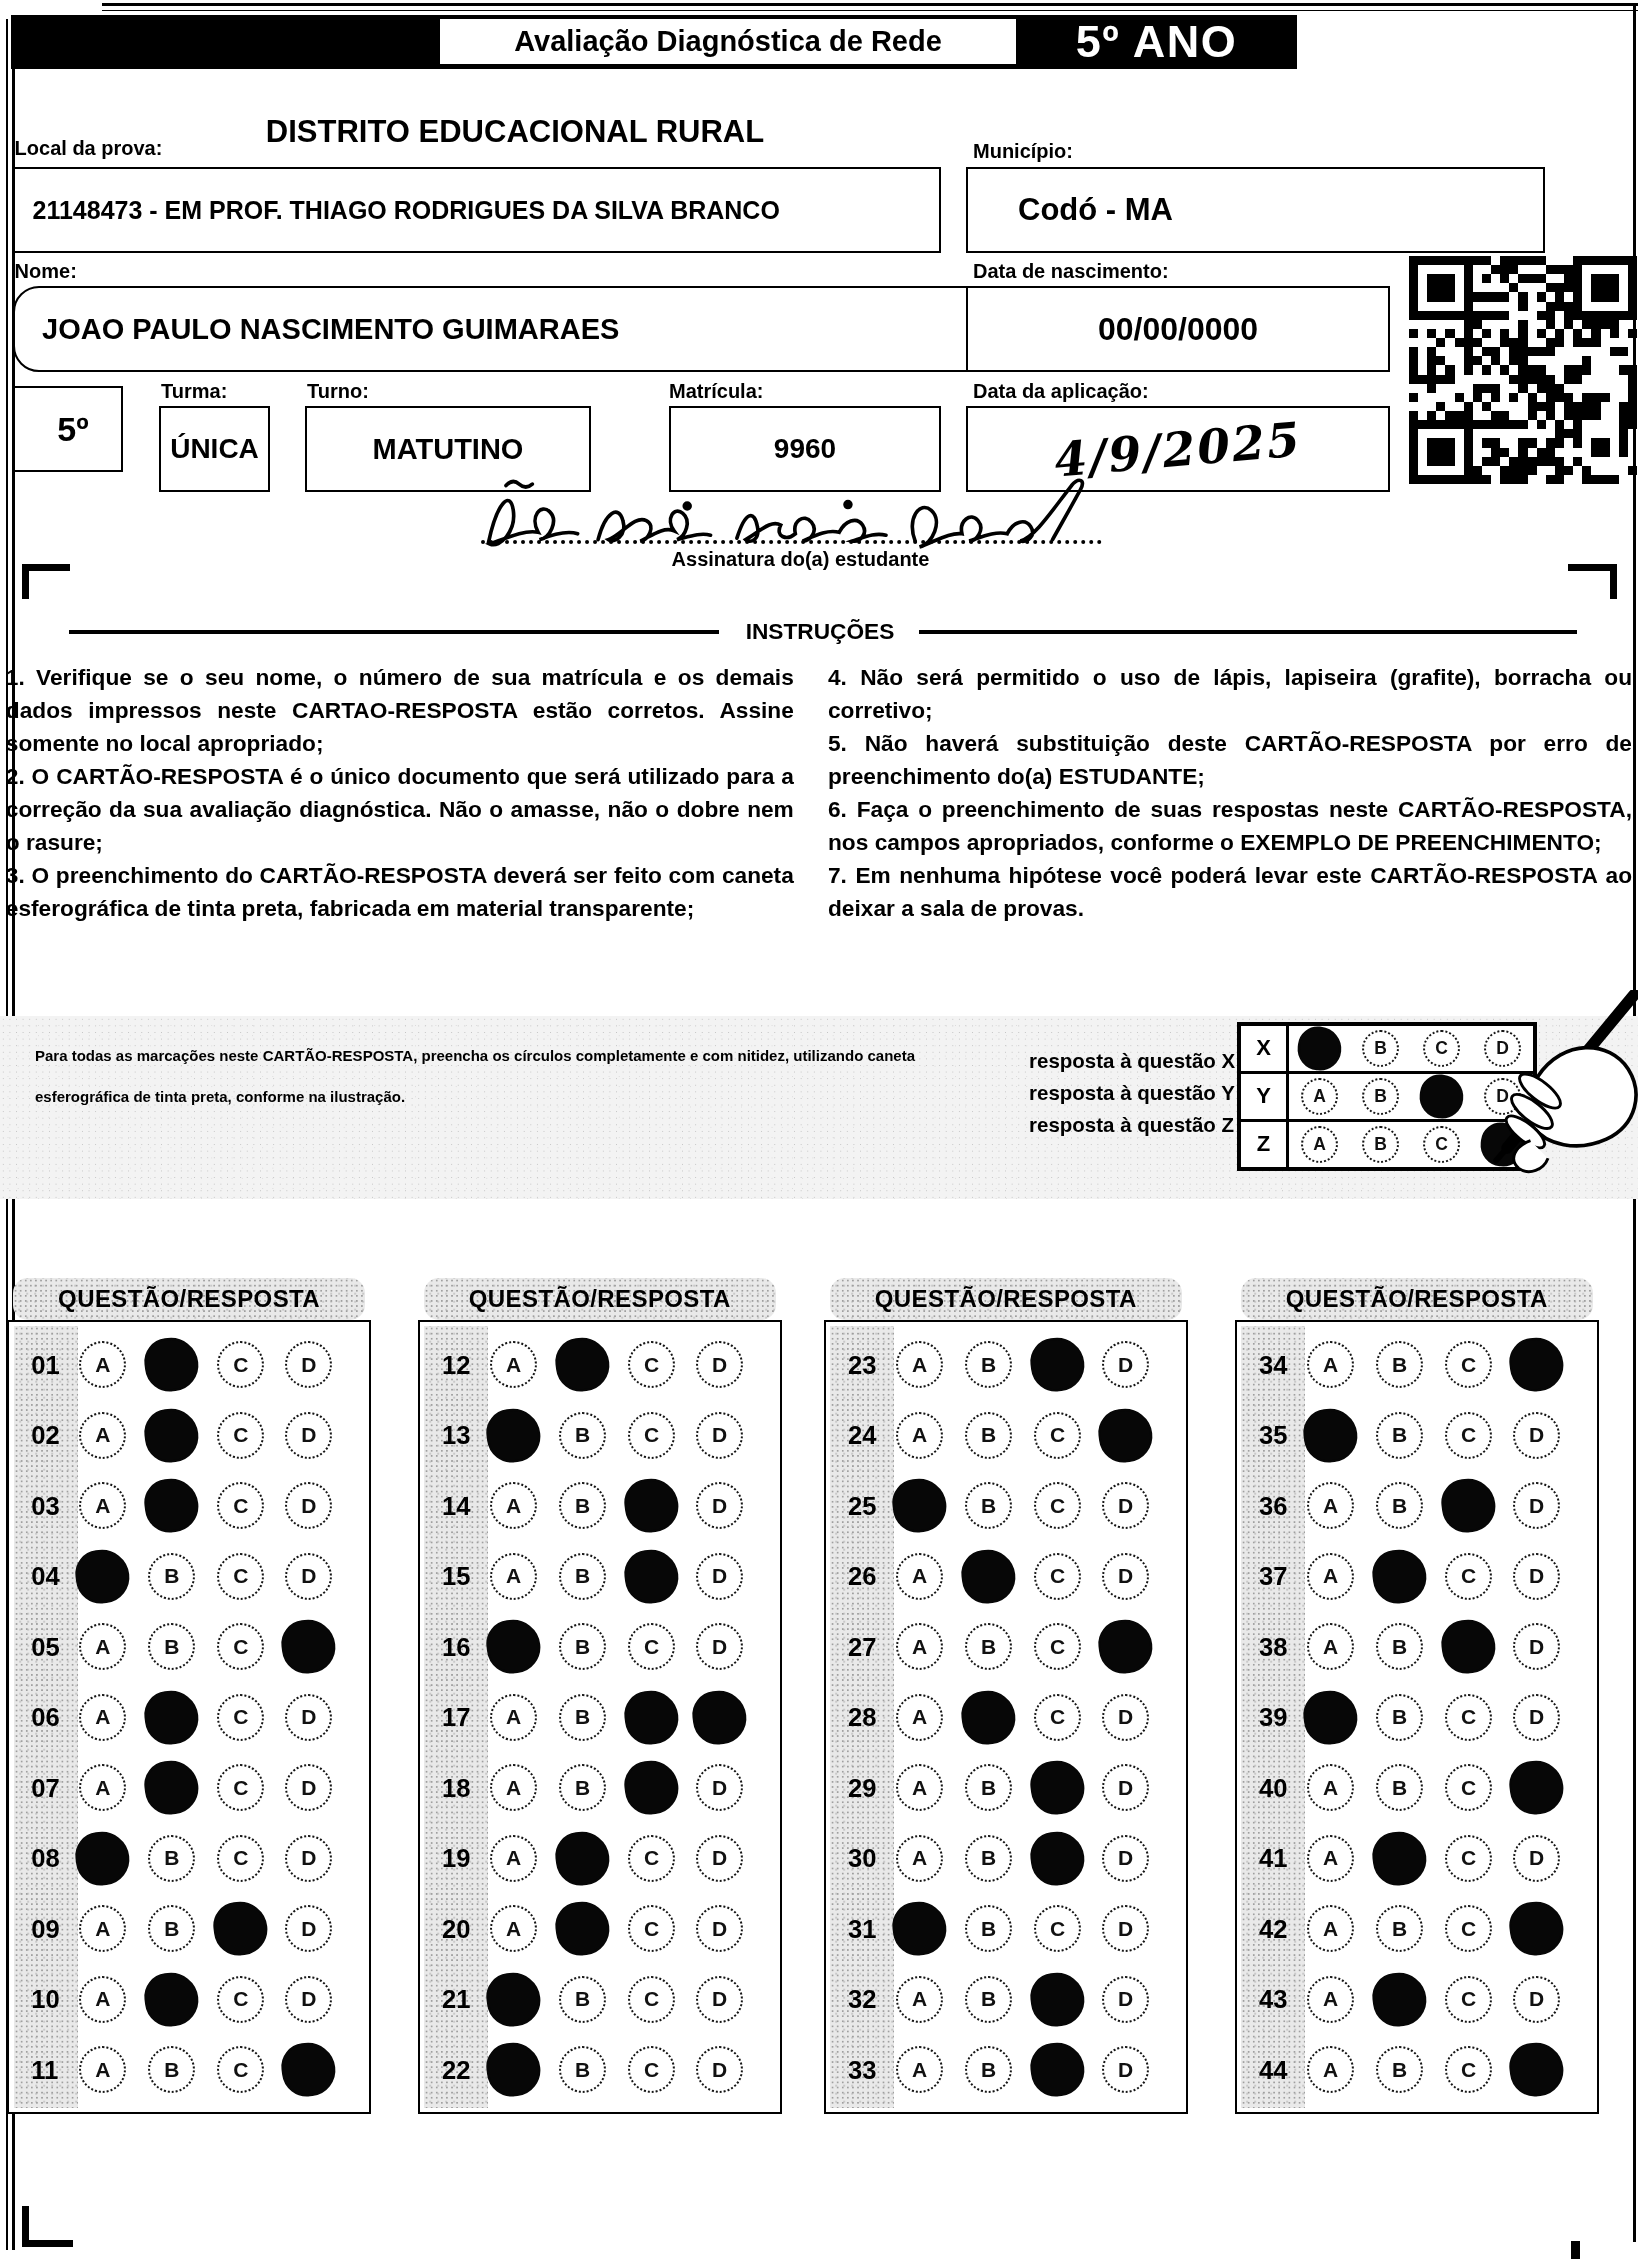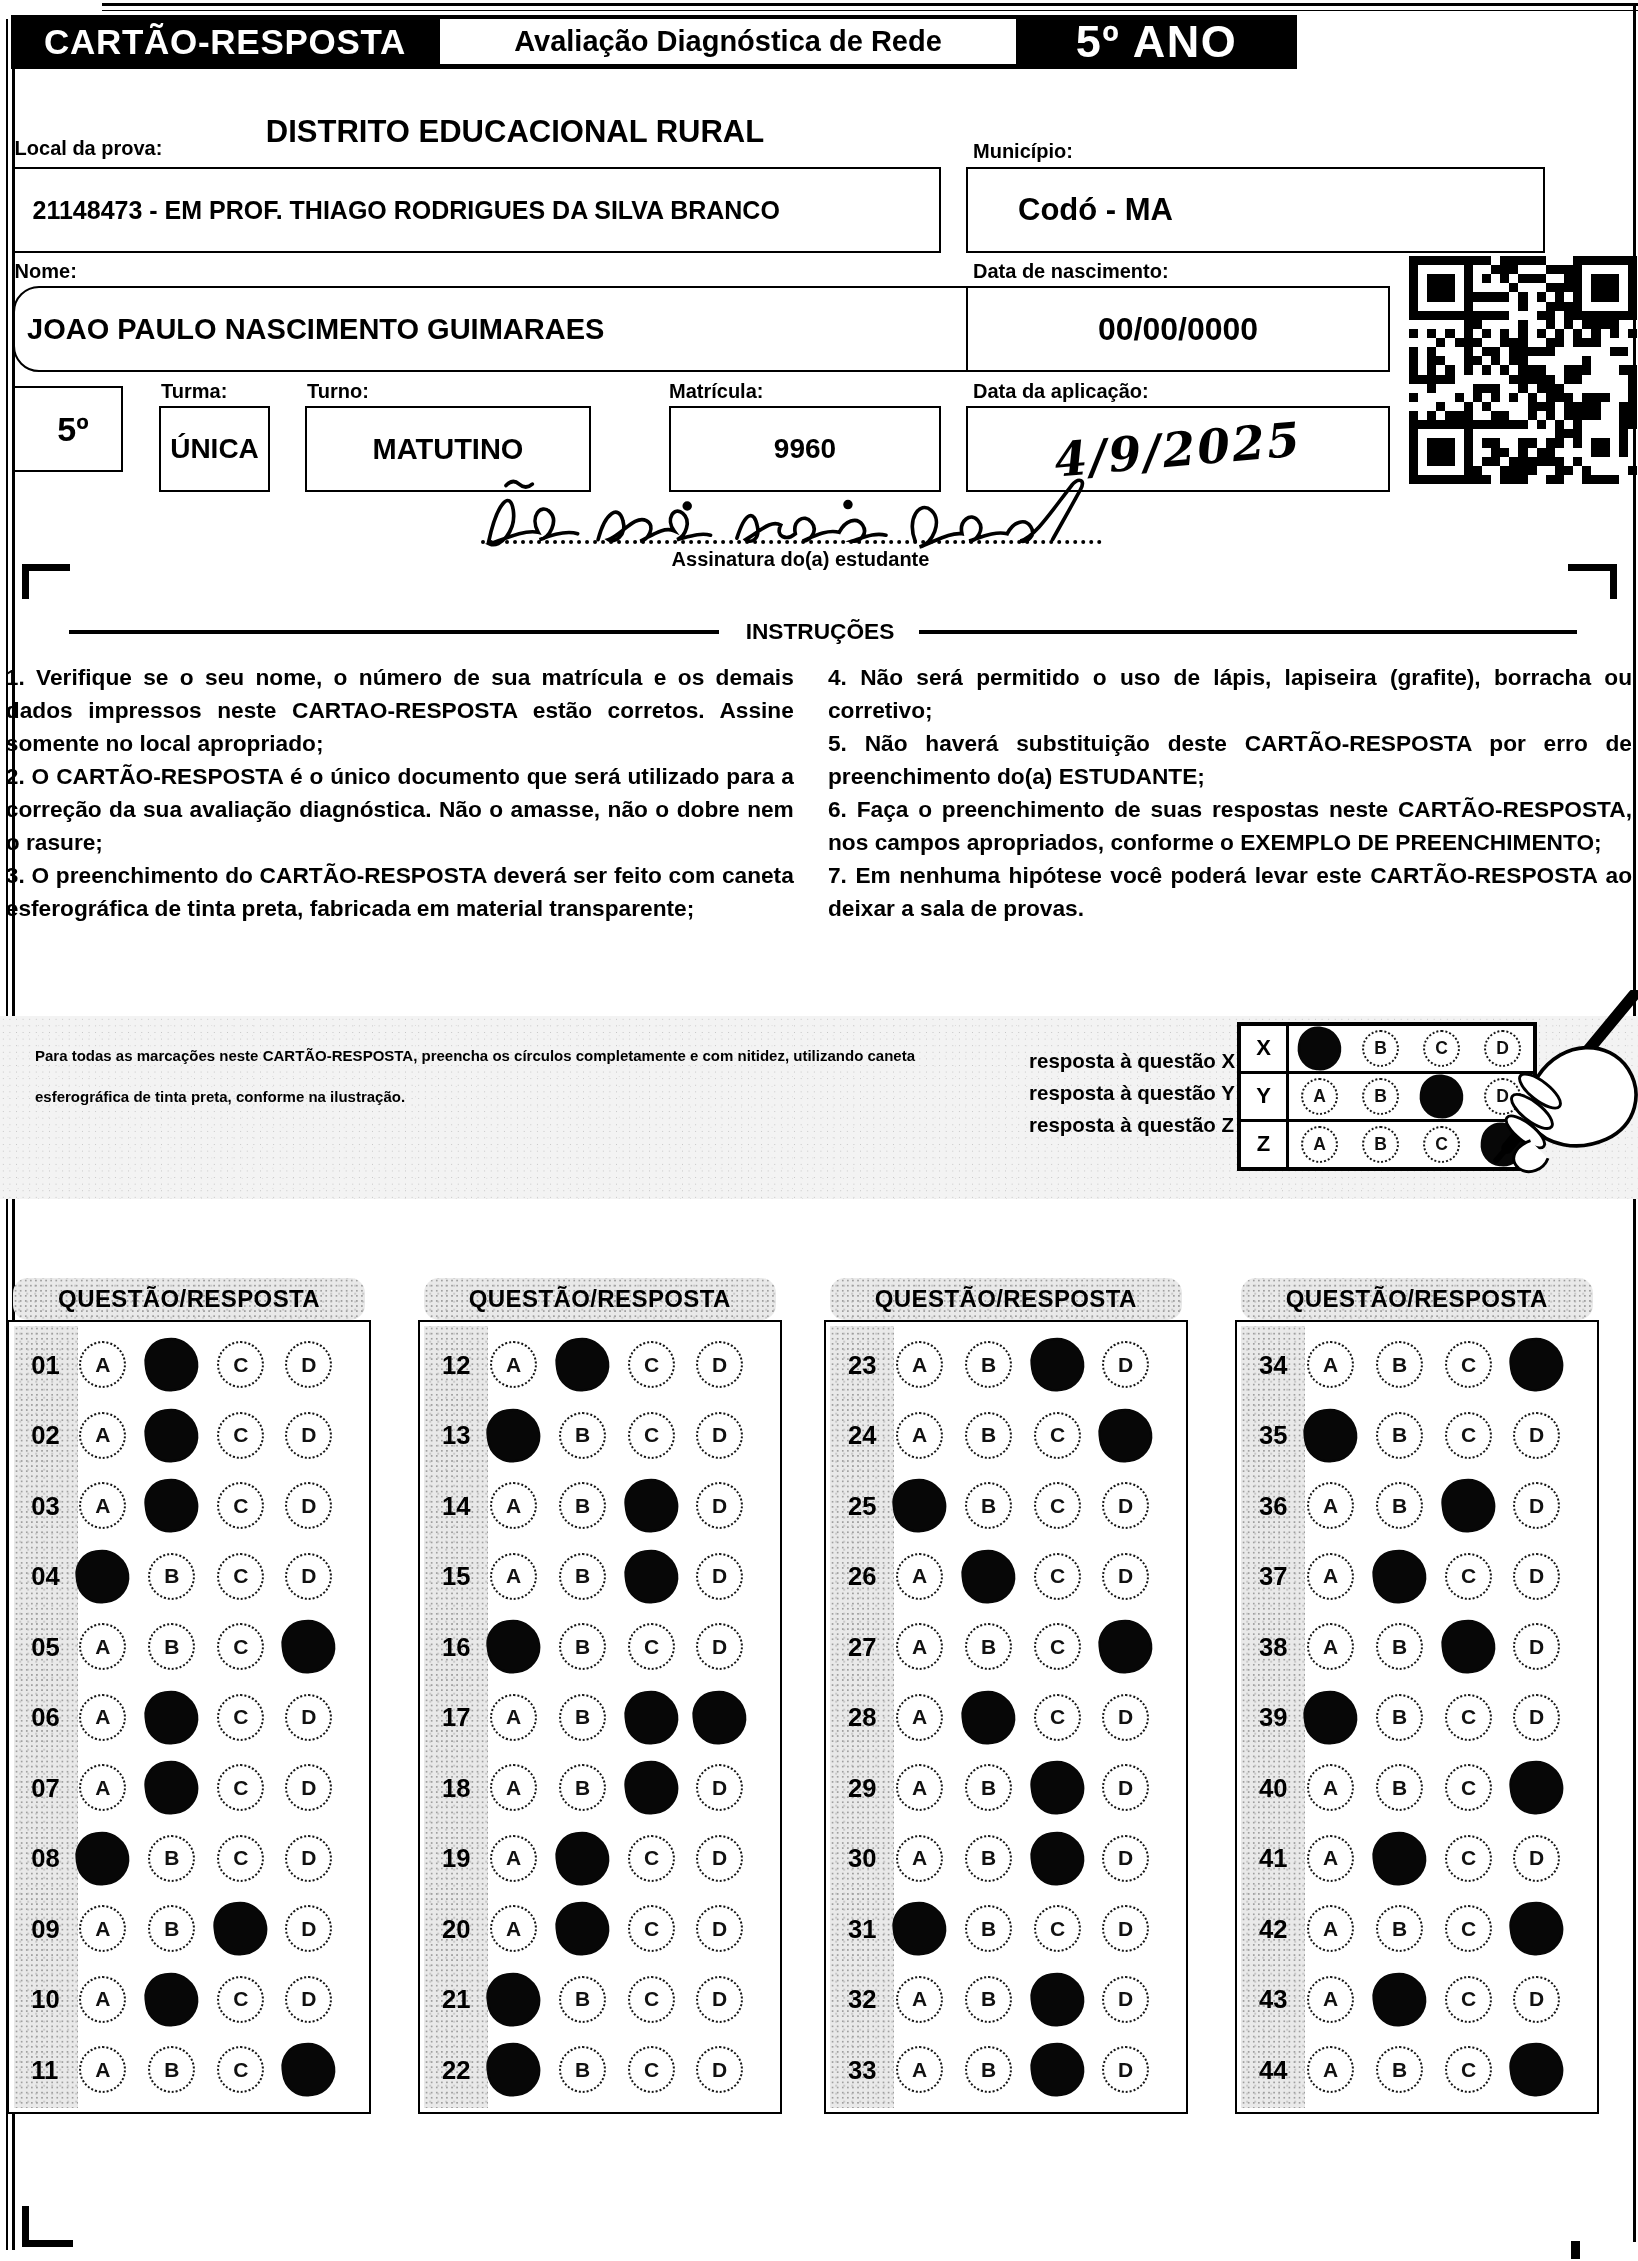--- a/index.html
+++ b/index.html
@@ -59,34 +59,33 @@
 
 <div class="page">
 
   <div class="abs ink" style="left:102px;top:2.9px;width:1536px;height:2.9px;"></div>
   <div class="abs ink" style="left:102px;top:9.5px;width:1536px;height:1.5px;"></div>
   <div class="abs ink" style="left:5.8px;top:19px;width:2.2px;height:2231px;"></div>
   <div class="abs ink" style="left:11.7px;top:19px;width:2.9px;height:2231px;"></div>
   <div class="abs ink" style="left:1633px;top:5.8px;width:2.9px;height:2236px;"></div>
 
   <div class="abs hband"></div>
-  <div class="abs htitle center">CARTÃO-RESPOSTA</div>
   <div class="abs hinset center">Avaliação Diagnóstica de Rede</div>
   <div class="abs hgrade center">5º ANO</div>
 
 
   <div class="abs lbl" style="left:14.6px;top:137px;">Local da prova:</div>
   <div class="abs" style="left:168px;top:114px;width:694px;text-align:center;font-weight:bold;font-size:31px;">DISTRITO EDUCACIONAL RURAL</div>
   <div class="abs box" style="left:13px;top:167px;width:928px;height:86px;display:flex;align-items:center;padding-left:17.5px;font-weight:bold;font-size:25px;">21148473 - EM PROF. THIAGO RODRIGUES DA SILVA BRANCO</div>
 
   <div class="abs lbl" style="left:973px;top:140px;">Município:</div>
   <div class="abs box" style="left:966px;top:167px;width:579px;height:86px;display:flex;align-items:center;padding-left:50px;font-weight:bold;font-size:31px;">Codó - MA</div>
 
   <div class="abs lbl" style="left:14.6px;top:260px;">Nome:</div>
-  <div class="abs box" style="left:13px;top:286px;width:1020px;height:86px;display:flex;align-items:center;padding-left:12px;font-weight:bold;font-size:29px;border-radius:26px;">JOAO PAULO NASCIMENTO GUIMARAES</div>
+  <div class="abs box" style="left:13px;top:286px;width:1020px;height:86px;display:flex;align-items:center;padding-left:27px;font-weight:bold;font-size:29px;border-radius:26px;">JOAO PAULO NASCIMENTO GUIMARAES</div>
 
   <div class="abs lbl" style="left:973px;top:260px;">Data de nascimento:</div>
   <div class="abs box center" style="left:966px;top:286px;width:424px;height:86px;font-weight:bold;font-size:32px;">00/00/0000</div>
 
   <svg class="abs" style="left:1409px;top:256px;" width="228" height="228" viewBox="0 0 300 300" shape-rendering="crispEdges">
       <rect x="0" y="0" width="12" height="12" fill="#000"></rect>
       <rect x="12" y="0" width="12" height="12" fill="#000"></rect>
       <rect x="24" y="0" width="12" height="12" fill="#000"></rect>
       <rect x="36" y="0" width="12" height="12" fill="#000"></rect>
       <rect x="48" y="0" width="12" height="12" fill="#000"></rect>

